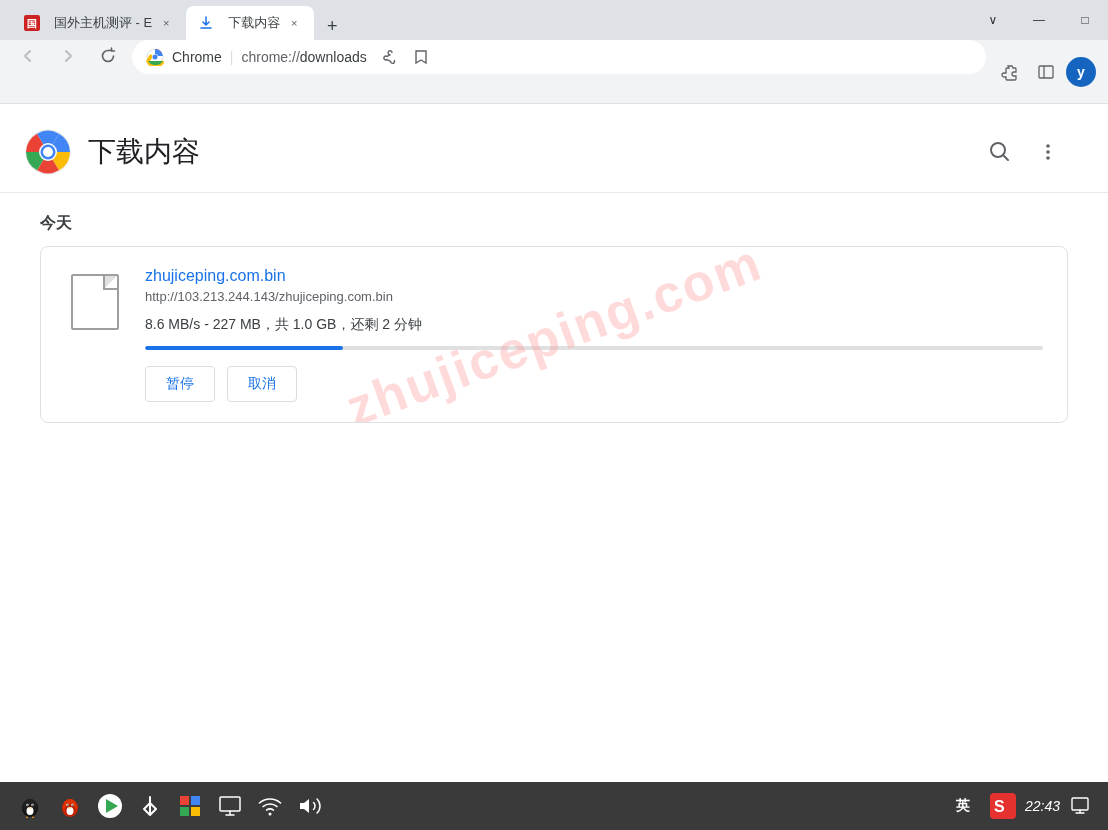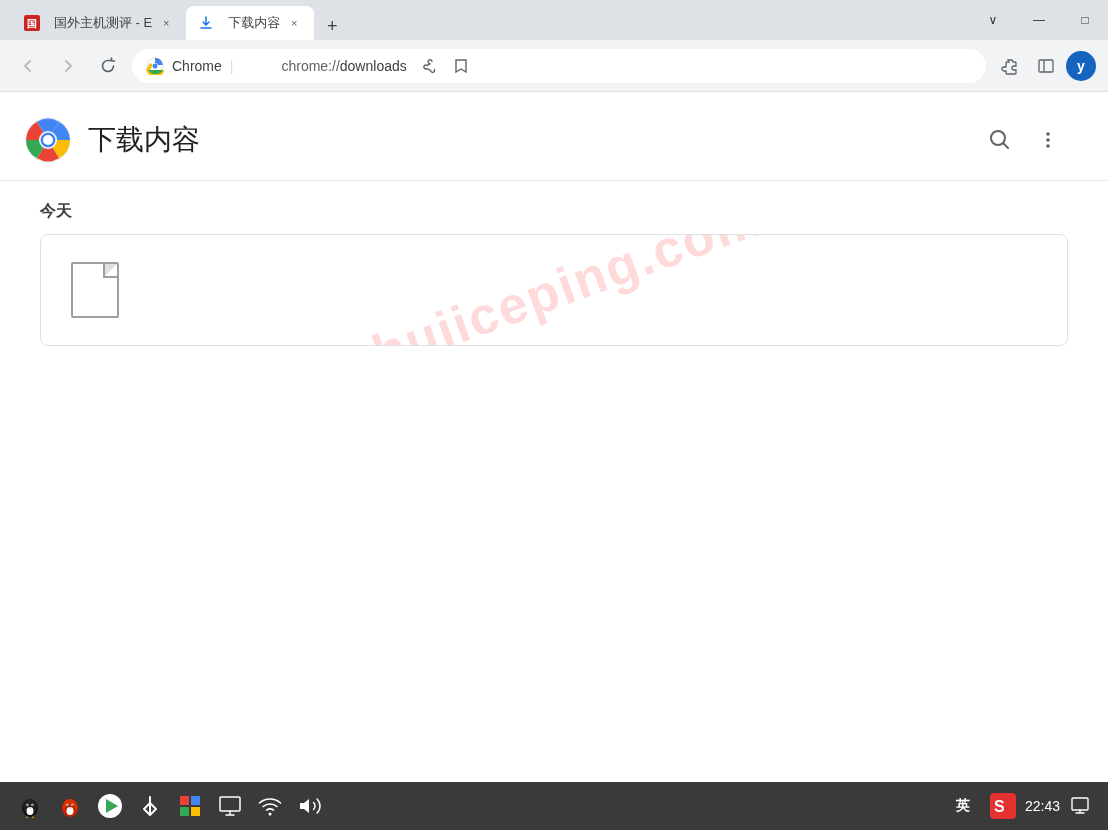--- a/index.html
+++ b/index.html
@@ -93,23 +93,22 @@
       border-radius: 50%;
       cursor: pointer;
       font-size: 18px;
       color: #3c4043;
       margin-left: 4px;
     }
 
     
     .address-bar-row {
       display: flex;
-      align-items: center;
       background: #f1f3f4;
-      height: 52px;
+      height: 64px;
       padding: 0 12px;
       gap: 8px;
       border-bottom: 1px solid #e0e0e0;
     }
     .nav-btn {
       width: 32px;
       height: 32px;
       border-radius: 50%;
       display: flex;
       align-items: center;
@@ -376,20 +375,21 @@
       display: flex;
       align-items: center;
       justify-content: center;
       cursor: pointer;
       border-radius: 4px;
     }
     .taskbar-time {
       font-size: 14px;
       color: white;
       text-align: center;
+      font-style: italic;
     }
     .taskbar-notification {
       width: 32px;
       height: 32px;
       display: flex;
       align-items: center;
       justify-content: center;
       cursor: pointer;
     }
 
@@ -464,21 +464,21 @@
       <path d="M1 9h7M9 1a8 8 0 0 1 6.93 4H9" fill="#ea4335"></path>
       <path d="M16.93 13A8 8 0 0 1 2.07 13L5.54 7" fill="none" stroke="#fbbc05" stroke-width="3.5" stroke-linecap="butt"></path>
       <path d="M9 1a8 8 0 0 1 7.93 7H9" fill="#4285f4"></path>
       <path d="M2.07 13A8 8 0 0 0 9 17a8 8 0 0 0 7.93-4H9" fill="#34a853"></path>
       <circle cx="9" cy="9" r="3" fill="white"></circle>
       <circle cx="9" cy="9" r="2.5" fill="#4285f4"></circle>
     </svg>
     <span style="color:#3c4043; font-size:14px;">Chrome</span>
     <span style="color:#dadce0; font-size:14px;">|</span>
     <span style="font-size:14px; color:#3c4043;">
-      <span style="color:#5f6368;margin-left:40px;">chrome://</span><span>downloads</span>
+      <span style="color:#5f6368;">chrome://</span><span>downloads</span>
     </span>
     <div class="address-actions">
       <div class="addr-icon-btn">
         <svg width="16" height="16" viewBox="0 0 16 16" fill="none">
           <path d="M13 11a2 2 0 1 1-3.46 1.37L6 10.63a2 2 0 1 1 0-3.26l3.54-1.74A2 2 0 1 1 11 4" stroke="#5f6368" stroke-width="1.4" fill="none"></path>
         </svg>
       </div>
       <div class="addr-icon-btn">
         <svg width="16" height="16" viewBox="0 0 16 16" fill="none">
           <path d="M3 2h10v12l-5-3-5 3V2z" stroke="#5f6368" stroke-width="1.4" fill="none"></path>
@@ -549,20 +549,34 @@
     <div class="today-label">今天</div>
 
     <div class="download-card">
 
       <div class="watermark">zhujiceping.com</div>
 
       <div class="file-icon-wrapper">
         <div class="file-icon"></div>
       </div>
 
+      <div class="download-info">
+        <a class="download-filename">zhujiceping.com.bin</a>
+        <div class="download-url">http://103.213.244.143/zhujiceping.com.bin</div>
+        <div class="download-status">8.6 MB/s - 227 MB，共 1.0 GB，还剩 2 分钟</div>
+
+        <div class="progress-bar-container">
+          <div class="progress-bar-fill" style="width: 22%;"></div>
+        </div>
+
+        <div class="download-actions">
+          <button class="action-btn">暂停</button>
+          <button class="action-btn">取消</button>
+        </div>
+      </div>
     </div>
   </div>
 </div>
 
 <div class="taskbar">
 
   <div class="taskbar-icon">
     <svg width="28" height="28" viewBox="0 0 28 28">
       <ellipse cx="14" cy="16" rx="8" ry="9" fill="#111"></ellipse>
       <ellipse cx="14" cy="15" rx="7" ry="8" fill="#222"></ellipse>

